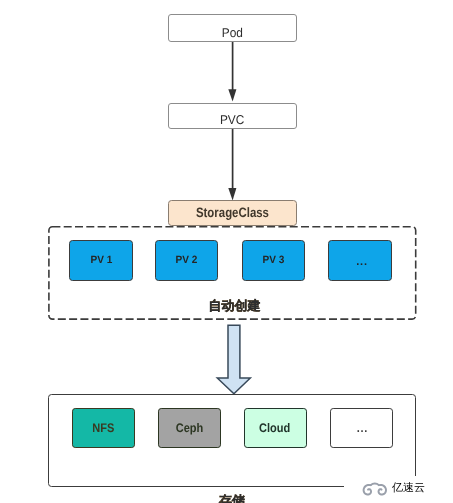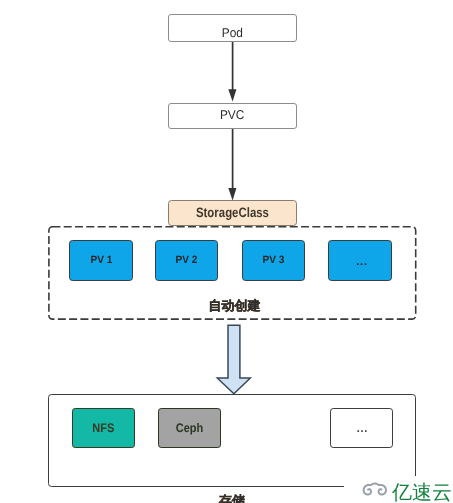--- a/index.html
+++ b/index.html
@@ -30,21 +30,21 @@
   
   .stbox{border-radius:3.2px;border:1.7px solid #545420;}
   .stbox .nlabel{font-size:12.4px;font-weight:700;transform:scaleX(.89);position:relative;top:1px;}
 
   
   .grouplabel{position:absolute;white-space:nowrap;line-height:1;}
   .grouplabel.cn{font-weight:700;color:#a16207;-webkit-text-stroke:0.38px #2e2e2e;}
 
   
   #watermark{position:absolute;display:flex;align-items:flex-start;gap:4.5px;color:#9aa0ab;}
-  #watermark .wm-text{font-size:20px;font-weight:400;letter-spacing:0px;line-height:1;color:#15803d;}
+  #watermark .wm-text{font-size:11px;font-weight:400;letter-spacing:0px;line-height:1;color:#000000;}
 </style>
 </head>
 <body>
 
 <div id="stage">
 
   <svg class="layer" viewBox="0 0 453 503">
 
     <g>
       <line x1="232.6" y1="41.5" x2="232.6" y2="92" stroke="#333333" stroke-width="1.7"></line>
@@ -58,21 +58,21 @@
 
     <rect x="48.9" y="226.7" width="366.8" height="92.4" rx="3.5" ry="3.5" fill="none" stroke="#3b3b3b" stroke-width="1.6" stroke-dasharray="8 3.3"></rect>
 
     <polygon points="228.0,325.3 239.9,325.3 239.9,378.0 250.3,378.0 233.9,393.8 217.3,378.0 228.0,378.0" fill="#cfe2f3" stroke="#38495a" stroke-width="1.5" stroke-linejoin="miter"></polygon>
   </svg>
 
   <div class="node plainbox" style="left:168px;top:14px;width:129px;height:28px;align-items:flex-end;">
     <span class="nlabel">Pod</span>
   </div>
 
-  <div class="node plainbox" style="left:168px;top:103px;width:129px;height:26px;">
+  <div class="node plainbox" style="left:168px;top:103px;width:129px;height:26px;align-items:flex-end;">
     <span class="nlabel">PVC</span>
   </div>
 
   <div class="node scbox" style="left:168px;top:200px;width:129px;height:26px;">
     <span class="nlabel">StorageClass</span>
   </div>
 
   <div class="node pvbox" style="left:69.4px;top:240px;width:63.3px;height:40.5px;">
     <span class="nlabel">PV 1</span>
   </div>
@@ -89,20 +89,23 @@
   <div class="grouplabel cn" style="left:208.5px;top:299px;font-size:13px;">自动创建</div>
 
   <div class="node" style="left:48px;top:393.5px;width:368px;height:93.5px;border:1.7px solid #3c3c3c;border-radius:3.5px;background:#fff;"></div>
 
   <div class="node stbox" style="left: 71.5px; top: 407.5px; width: 63px; height: 40px; background: #14b8a6; border-color: rgb(58, 58, 34);">
     <span class="nlabel" style="color: rgb(58, 58, 34);">NFS</span>
   </div>
   <div class="node stbox" style="left: 157.5px; top: 407.5px; width: 63px; height: 40px; background: #a3a3a3; border-color: rgb(44, 54, 34);">
     <span class="nlabel" style="color: rgb(44, 54, 34);">Ceph</span>
   </div>
+  <div class="node stbox" style="left: 243.5px; top: 407.5px; width: 63px; height: 40px; background: rgb(204, 255, 227); border-color: rgb(33, 53, 43);">
+    <span class="nlabel" style="color: rgb(33, 53, 43);">Cloud</span>
+  </div>
   <div class="node stbox dots" style="left: 329.5px; top: 407.5px; width: 63px; height: 40px; background: rgb(255, 255, 255); border-color: rgb(61, 61, 61);">
     <span class="nlabel" style="letter-spacing: 0.8px; position: relative; left: 1.5px; color: rgb(61, 61, 61);">...</span>
   </div>
 
   <div class="grouplabel cn" style="left:219px;top:494px;font-size:13px;text-align:center;">存储</div>
 
   <div style="position:absolute;left:344px;top:475.5px;width:109px;height:27.5px;background:#ffffff;"></div>
   <div id="watermark" style="left:362px;top:483px;">
     <svg width="25.6" height="13.1" viewBox="4 2 92 47" style="display:block;overflow:visible;margin-top:0px;">
       <g fill="none" stroke="#9aa0ab" stroke-width="7" stroke-linecap="round">

